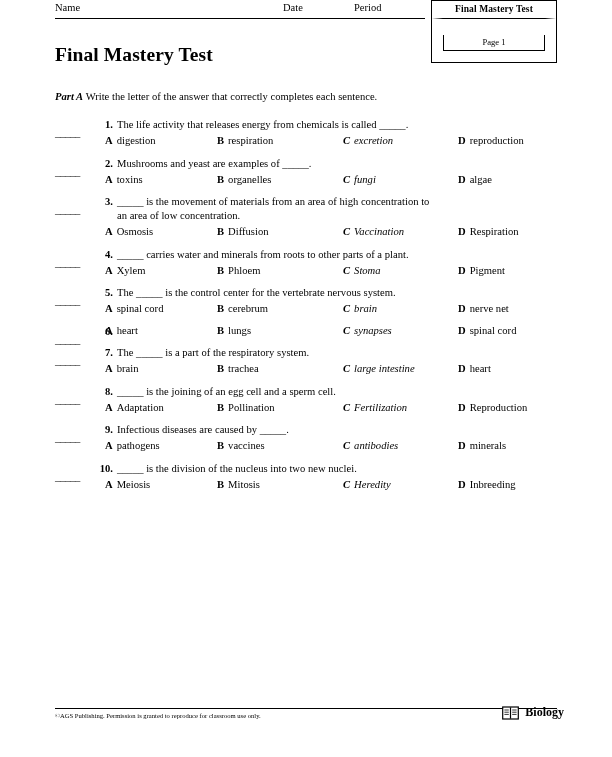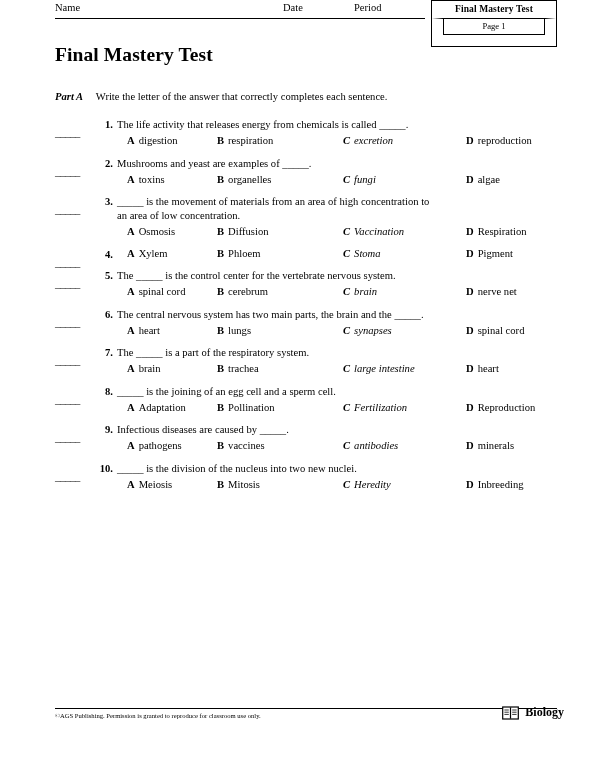--- a/index.html
+++ b/index.html
@@ -87,20 +87,21 @@
     border-bottom: 11px solid #fff;
     box-sizing: border-box;
   }
   .page-box-inner {
     border: 1.1px solid #000;
     border-top: none;
     text-align: center;
     font-size: 8.6px;
     font-family: "Liberation Serif", serif;
     padding: 2px 0 3px 0;
+    margin-top: 16px;
   }
 
   
   .doc-title {
     position: absolute;
     left: 55px;
     top: 44px;
     font-size: 19.5px;
     font-weight: bold;
     font-family: "Liberation Serif", serif;
@@ -113,21 +114,20 @@
     left: 55px;
     top: 91px;
     font-size: 10.6px;
   }
   .directions .part {
     font-weight: bold;
     font-style: italic;
   }
   .directions .dirtext {
     font-style: normal;
-    margin-left: 10px;
   }
 
   
   .questions {
     position: absolute;
     left: 55px;
     top: 118px;
     width: 502px;
   }
   .q {
@@ -173,24 +173,24 @@
   }
   .choice {
     position: absolute;
     top: 0;
     white-space: nowrap;
   }
   .choice .letter {
     font-weight: bold;
     margin-right: 4px;
   }
-  .c0 { left: 72px; }
+  .c0 { left: 50px; }
   .c1 { left: 162px; }
   .c2 { left: 288px; font-style: italic; }
-  .c3 { left: 403px; margin-left: 8px; }
+  .c3 { left: 403px; }
 
   
   .footer-rule {
     position: absolute;
     left: 55px;
     top: 708px;
     width: 502px;
     border-bottom: 1.3px solid #000;
   }
   .footer-text {
@@ -289,20 +289,21 @@
         <span class="choice c1"><span class="letter">B</span><span>Diffusion</span></span>
         <span class="choice c2"><span class="letter">C</span><span>Vaccination</span></span>
         <span class="choice c3"><span class="letter">D</span><span>Respiration</span></span>
       </div>
     </div>
 
     <div class="q">
       <div class="q-stemline">
         <span class="q-blank">_____</span>
         <span class="q-num">4.</span>
+        <span class="q-stem">_____ carries water and minerals from roots to other parts of a plant.</span>
       </div>
       <div class="choices">
         <span class="choice c0"><span class="letter">A</span><span>Xylem</span></span>
         <span class="choice c1"><span class="letter">B</span><span>Phloem</span></span>
         <span class="choice c2"><span class="letter">C</span><span>Stoma</span></span>
         <span class="choice c3"><span class="letter">D</span><span>Pigment</span></span>
       </div>
     </div>
 
     <div class="q">
@@ -316,21 +317,20 @@
         <span class="choice c1"><span class="letter">B</span><span>cerebrum</span></span>
         <span class="choice c2"><span class="letter">C</span><span>brain</span></span>
         <span class="choice c3"><span class="letter">D</span><span>nerve net</span></span>
       </div>
     </div>
 
     <div class="q">
       <div class="q-stemline">
         <span class="q-blank">_____</span>
         <span class="q-num">6.</span>
-        <span class="q-stem">The central nervous system has two main parts, the brain and the _____.</span>
       </div>
       <div class="choices">
         <span class="choice c0"><span class="letter">A</span><span>heart</span></span>
         <span class="choice c1"><span class="letter">B</span><span>lungs</span></span>
         <span class="choice c2"><span class="letter">C</span><span>synapses</span></span>
         <span class="choice c3"><span class="letter">D</span><span>spinal cord</span></span>
       </div>
     </div>
 
     <div class="q">

